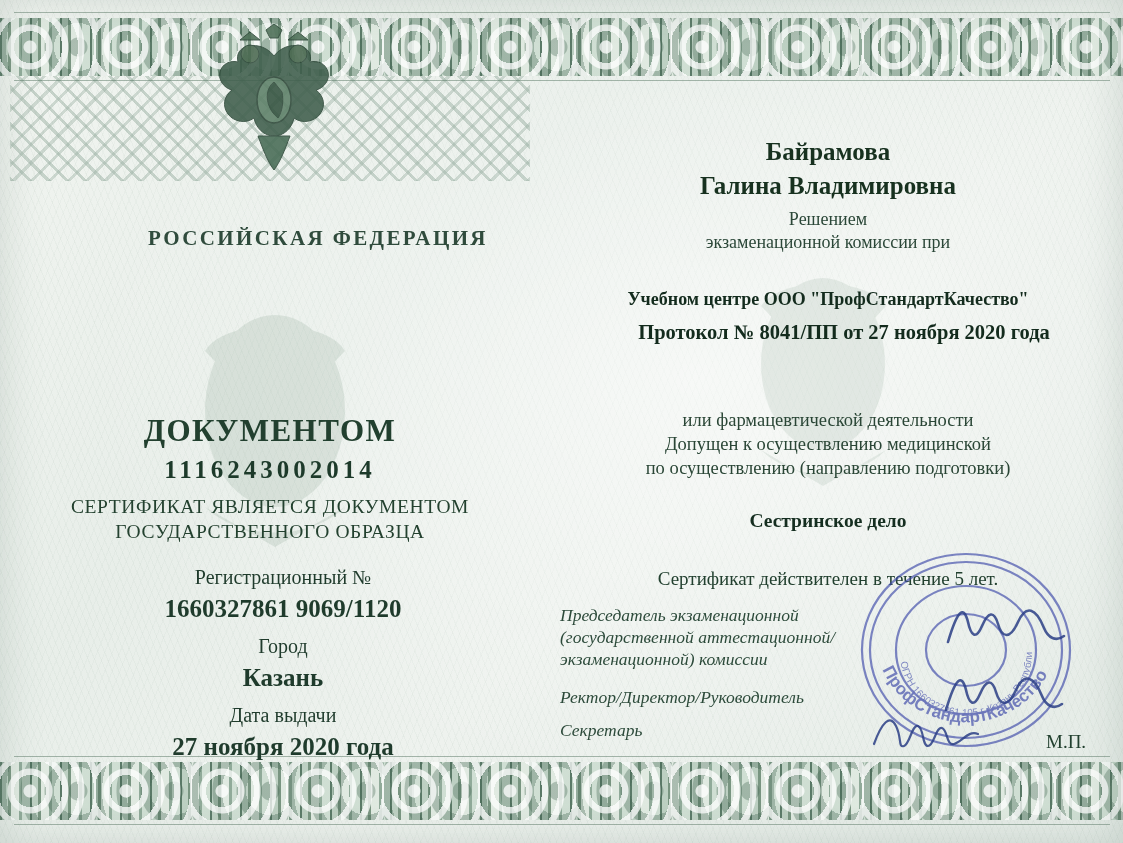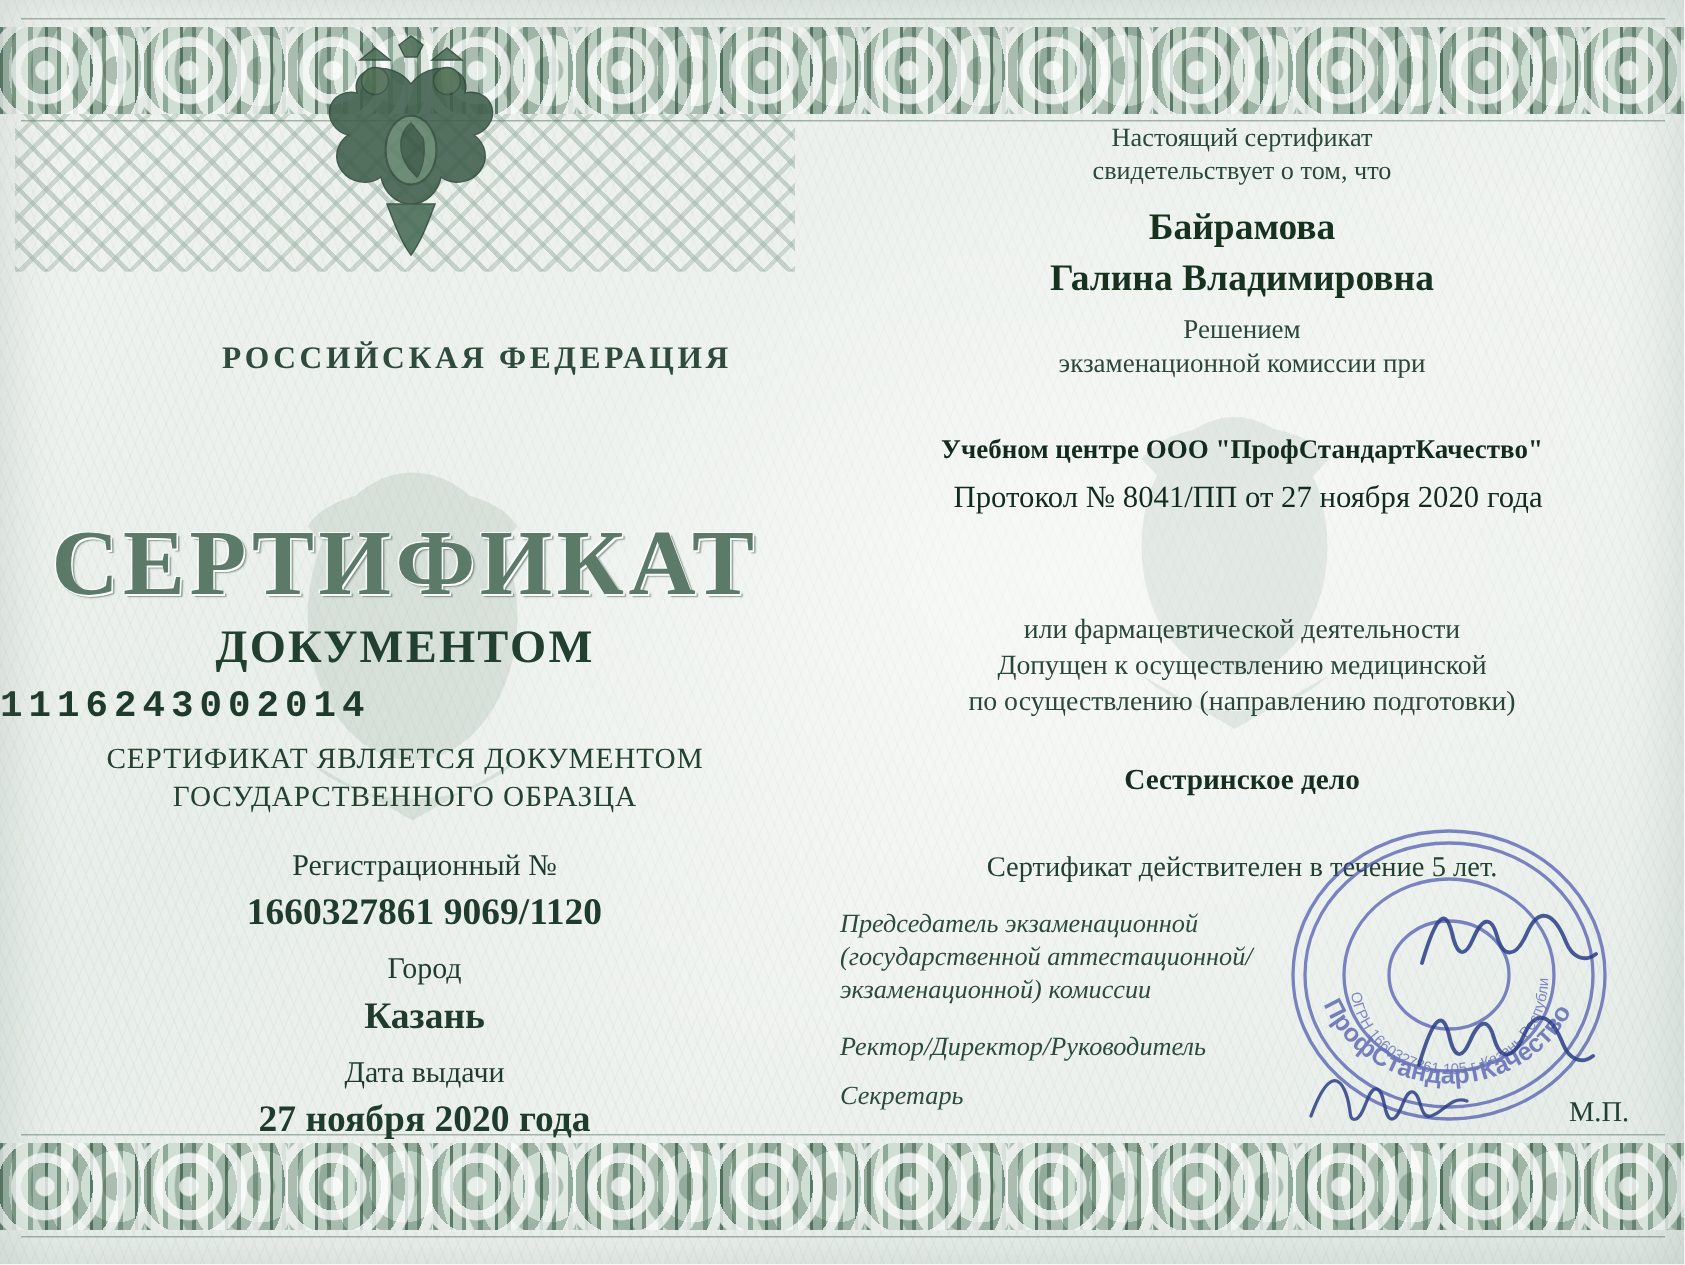--- a/index.html
+++ b/index.html
@@ -162,22 +162,22 @@
     font-size: 31px;
     letter-spacing: 1.5px;
     color: #22402f;
   }
 
   .doc-number {
     position: absolute;
     left: 0;
     top: 380px;
     width: 540px;
-    text-align: left;
-    font-family: Liberation Mono, monospace;
+    text-align: center;
+    font-family: Liberation Serif, serif;
     font-weight: bold;
     font-size: 25px;
     letter-spacing: 4px;
     color: #1d3a2a;
   }
 
   .gov-note {
     position: absolute;
     left: 0;
     top: 418px;
@@ -281,26 +281,26 @@
     top: 213px;
     width: 560px;
     text-align: center;
     font-family: "Liberation Serif", serif;
     font-weight: bold;
     font-size: 18px;
     color: #132b1d;
   }
   .rp-protocol {
     position: absolute;
-    left: 4px;
+    left: 16px;
     top: 245px;
     width: 560px;
     text-align: center;
     font-family: "Liberation Serif", serif;
-    font-weight: normal;
+    font-weight: bold;
     font-size: 20.5px;
     color: #132b1d;
   }
 
   .rp-admission {
     position: absolute;
     left: 0;
     top: 332px;
     width: 560px;
     text-align: center;
@@ -443,45 +443,40 @@
     <div class="rf-title">РОССИЙСКАЯ ФЕДЕРАЦИЯ</div>
 
     <svg class="watermark-arms" viewBox="0 0 250 260">
       <g fill="#6e8f79">
         <ellipse cx="125" cy="120" rx="70" ry="96"></ellipse>
         <path d="M55 60 C75 26 175 26 195 60 L170 86 L80 86 Z"></path>
         <path d="M55 216 C90 250 160 250 195 216 L125 256 Z"></path>
       </g>
     </svg>
 
-    <div class="sert-word">СЕРТИФИКАТ</div>
     <div class="spec-word">ДОКУМЕНТОМ</div>
     <div class="doc-number">1116243002014</div>
 
     <div class="gov-note">
       <div>СЕРТИФИКАТ ЯВЛЯЕТСЯ ДОКУМЕНТОМ</div>
       <div>ГОСУДАРСТВЕННОГО ОБРАЗЦА</div>
     </div>
 
     <div class="reg-block">
       <div class="reg-label">Регистрационный №</div>
       <div class="reg-value">1660327861 9069/1120</div>
       <div class="reg-label">Город</div>
       <div class="reg-value">Казань</div>
       <div class="reg-label">Дата выдачи</div>
       <div class="reg-value">27 ноября 2020 года</div>
     </div>
   </div>
 
   <div class="right-panel">
 
-    <div class="rp-intro">
-      <div>Настоящий сертификат</div>
-      <div>свидетельствует о том, что</div>
-    </div>
 
     <div class="rp-surname">Байрамова</div>
     <div class="rp-givenname">Галина Владимировна</div>
 
     <div class="rp-decision">
       <div>Решением</div>
       <div>экзаменационной комиссии при</div>
     </div>
 
     <svg class="rp-watermark" viewBox="0 0 215 235">

